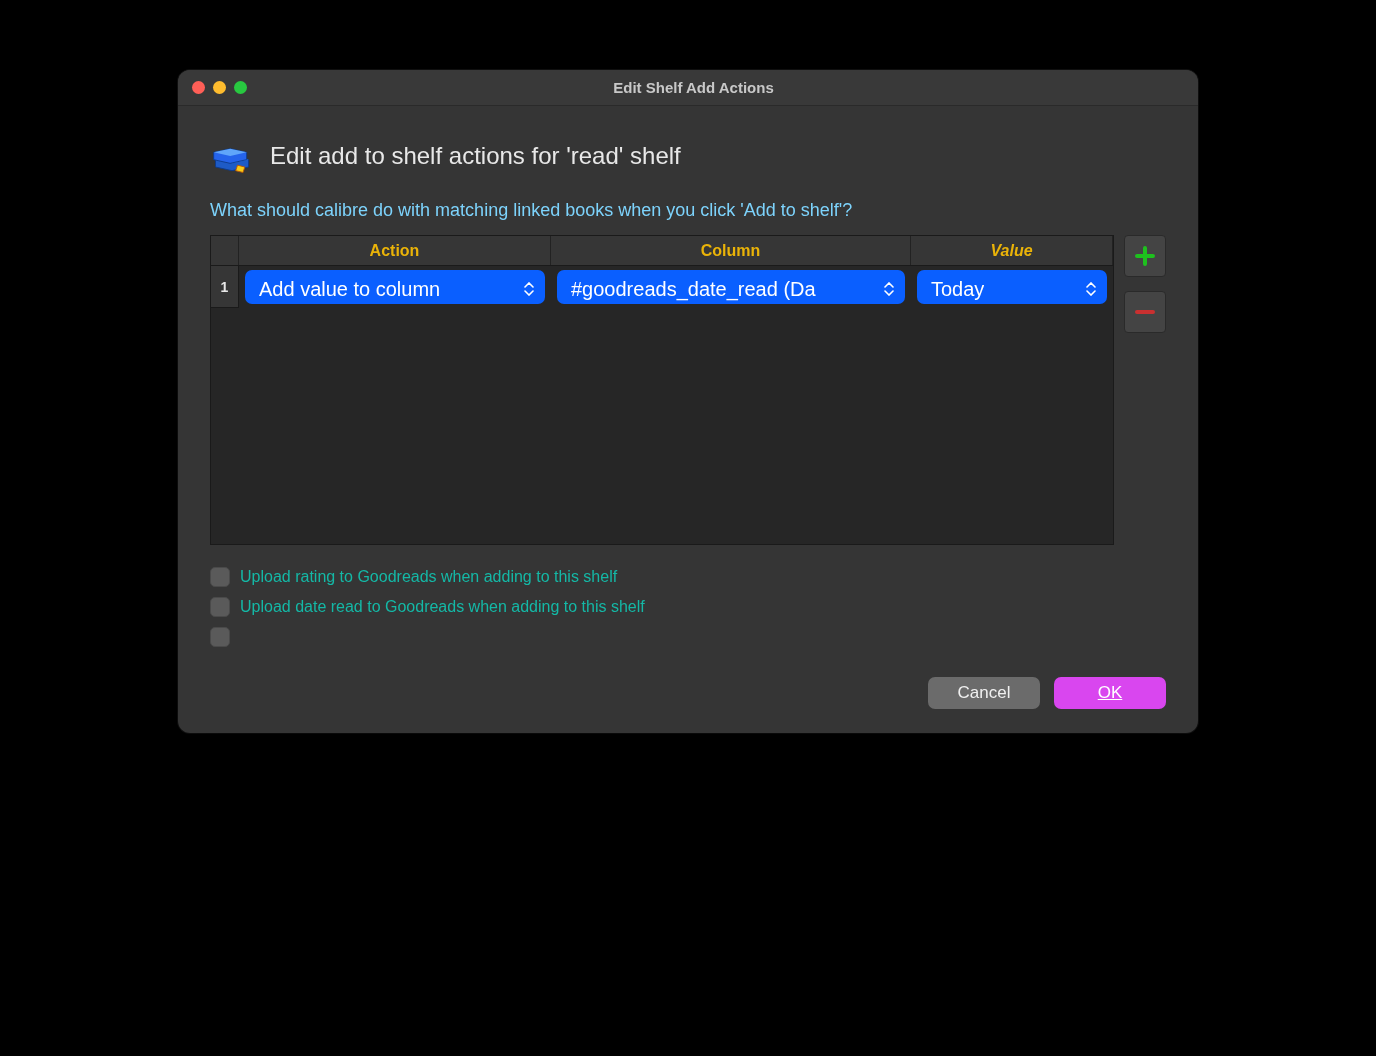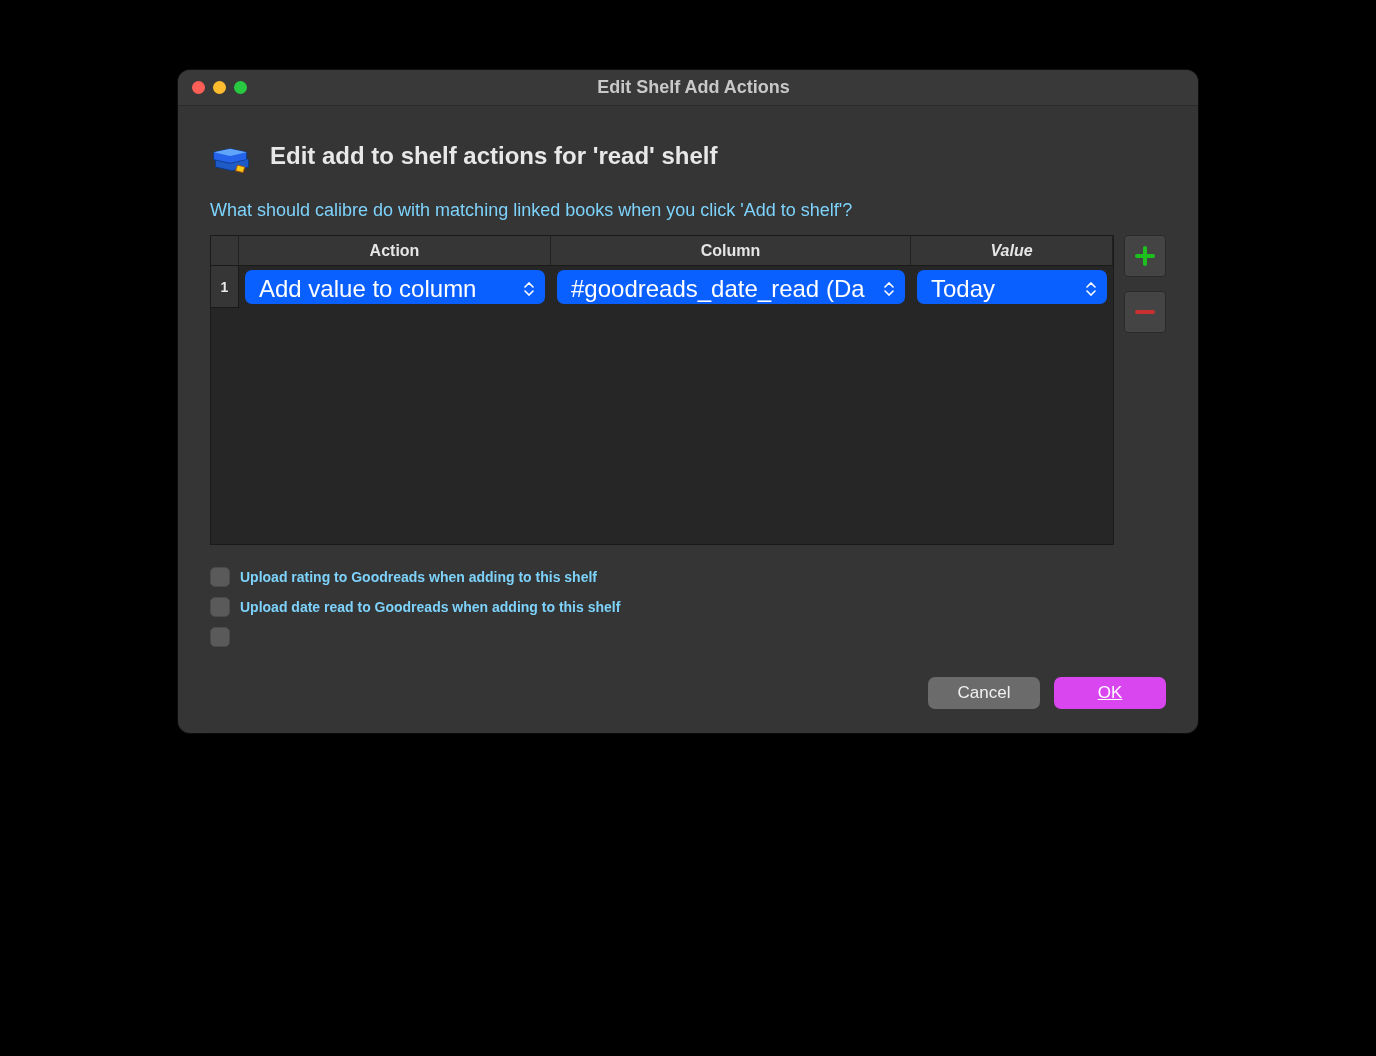--- a/index.html
+++ b/index.html
@@ -37,39 +37,39 @@
   .tl {
     width: 13px; height: 13px; border-radius: 50%;
   }
   .tl.red { background: #ff5f57; }
   .tl.yellow { background: #febc2e; }
   .tl.green { background: #28c840; }
   .title {
     position: absolute;
     left: 0; right: 0;
     text-align: center;
-    font-size: 18px;
+    font-size: 15px;
     font-weight: 600;
     color: #c8c8c8;
     pointer-events: none;
     padding-left: 11px;
   }
   .content {
     padding: 28px 32px 24px 32px;
   }
   .header-row {
     display: flex;
     align-items: center;
     gap: 16px;
     margin-bottom: 22px;
   }
   .books-icon { width: 44px; height: 44px; flex-shrink: 0; }
   .header-text {
     font-size: 24px;
-    font-weight: 700;
+    font-weight: 400;
     color: #e8e8e8;
   }
   .desc {
     font-size: 18px;
     color: #7dd3fc;
     margin-bottom: 14px;
   }
   .table-wrap {
     display: flex;
     gap: 10px;
@@ -86,21 +86,21 @@
   .thead {
     display: flex;
     background: #363636;
     border-bottom: 1px solid #1a1a1a;
     height: 30px;
   }
   .thead .th {
     text-align: center;
     font-size: 16px;
     font-weight: 700;
-    color: #e5e5e5;
+    color: #eab308;
     line-height: 30px;
     border-right: 1px solid #222;
   }
   .th-num { width: 28px; }
   .th-action { width: 312px; }
   .th-column { width: 360px; }
   .th-value { flex: 1; font-style: italic; }
   .tbody { flex: 1; background: #262626; }
   .trow {
     display: flex;
@@ -126,21 +126,21 @@
   .combo {
     width: 100%;
     height: 34px;
     background: #0a5fff;
     border-radius: 7px;
     display: flex;
     align-items: center;
     justify-content: space-between;
     padding: 4px 6px 0 14px;
     color: #fff;
-    font-size: 24px;
+    font-size: 20px;
     cursor: pointer;
     position: relative;
     overflow: hidden;
     white-space: nowrap;
   }
   .combo .txt { overflow: hidden; text-overflow: clip; }
   .combo .arrows {
     width: 20px; height: 26px;
     display: flex; flex-direction: column;
     align-items: center; justify-content: center;
@@ -174,23 +174,22 @@
     gap: 10px;
     cursor: pointer;
   }
   .checkbox {
     width: 20px; height: 20px;
     border-radius: 5px;
     background: #5a5a5a;
     border: 1px solid #4a4a4a;
   }
   .check-label {
-    font-size: 14px;
-    color: #7dd3fc;
-    font-weight: bold;
+    font-size: 16px;
+    color: #14b8a6;
   }
   .footer {
     display: flex;
     justify-content: flex-end;
     gap: 14px;
     margin-top: 30px;
   }
   .btn {
     height: 32px;
     min-width: 112px;

